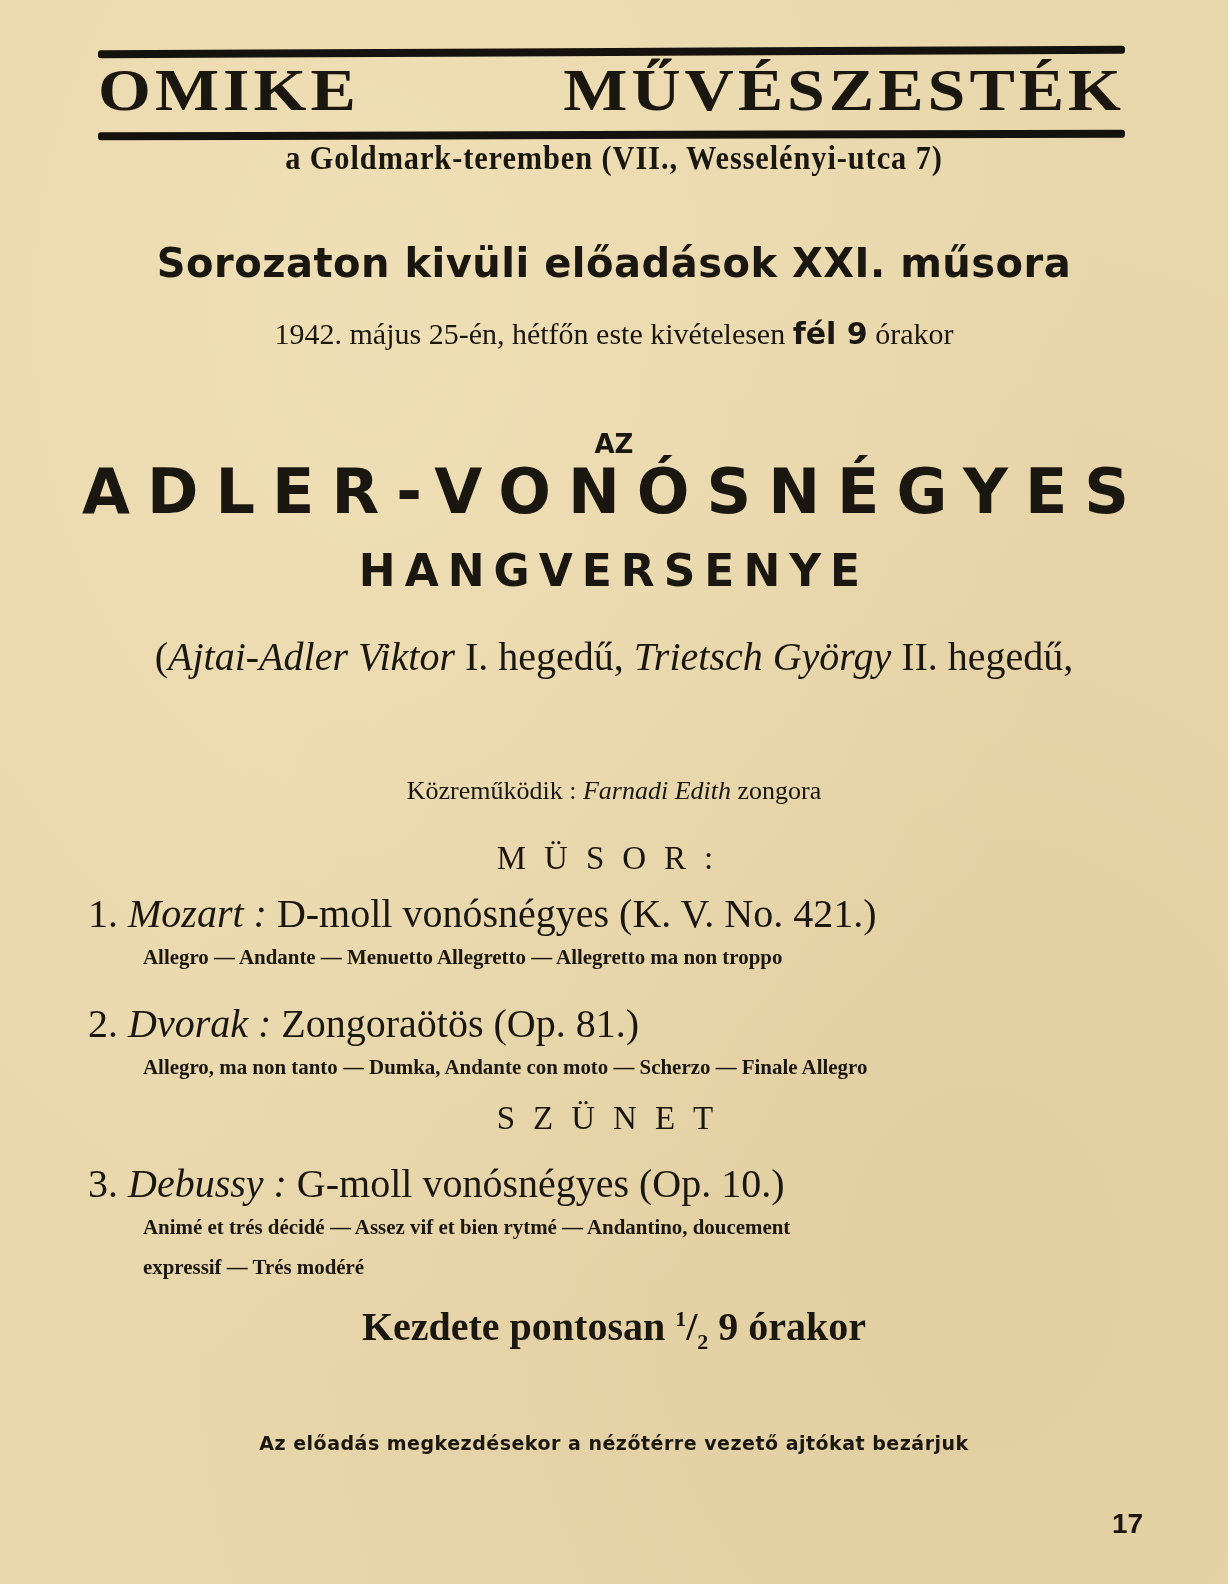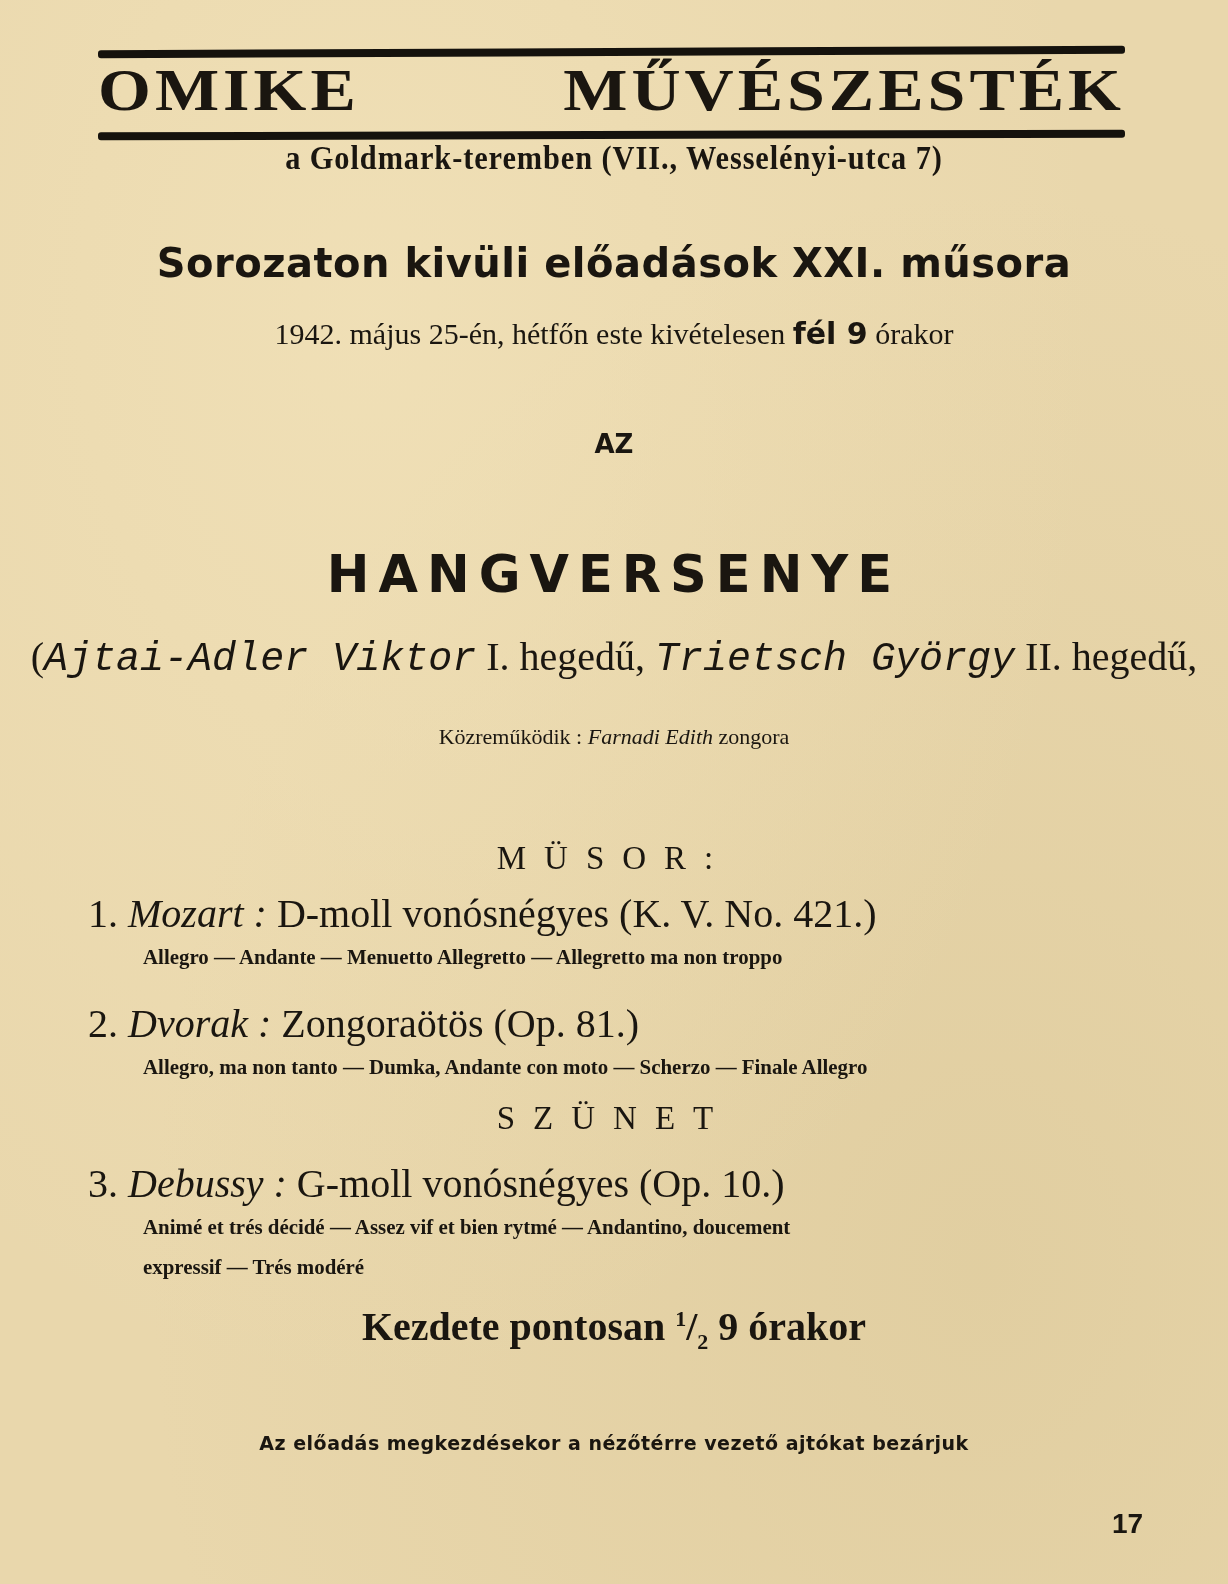--- a/index.html
+++ b/index.html
@@ -41,28 +41,28 @@
   .date b { font-family: "DejaVu Sans", sans-serif; font-weight: bold; margin-top: 8px; }
   .az {
     top: 429px; font-family: "DejaVu Sans", sans-serif; font-weight: bold; font-size: 26px;
   }
   .ensemble {
     top: 455px; font-family: "DejaVu Sans", sans-serif; font-weight: bold;
     font-size: 62px; letter-spacing: 17px;
   }
   .concert {
     top: 545px; font-family: "DejaVu Sans", sans-serif; font-weight: bold;
-    font-size: 51px; letter-spacing: 9px;
+    font-size: 44px; letter-spacing: 9px;
   }
   .performers {
     top: 628px; font-family: "Liberation Serif", serif; font-size: 40px; line-height: 58px;
   }
-  .performers i { font-style: italic; font-family: Liberation Mono, monospace; }
+  .performers i { font-style: italic; }
   .guest {
-    top: 724px; font-family: "Liberation Serif", serif; font-size: 22px;
+    top: 776px; font-family: "Liberation Serif", serif; font-size: 26px;
   }
   .guest i { font-style: italic; }
   .spaced {
     font-family: "Liberation Serif", serif; font-size: 33px; letter-spacing: 18px;
   }
   .musor { top: 840px; }
   .szunet { top: 1100px; }
 
   .piece { left: 88px; width: 1080px; }
   .piece .title { font-family: "Liberation Serif", serif; font-size: 40px; white-space: nowrap; }
@@ -102,20 +102,21 @@
 
   <div class="abs center series">Sorozaton kivüli előadások XXI. műsora</div>
 
   <div class="abs center date">
     <span>1942. május 25-én, hétfőn este kivételesen</span>
     <b>fél 9</b>
     <span>órakor</span>
   </div>
 
   <div class="abs center az">AZ</div>
+  <div class="abs center ensemble">ADLER-VONÓSNÉGYES</div>
   <div class="abs center concert">HANGVERSENYE</div>
 
   <div class="abs center performers">
     <div>
       <span>(</span><i>Ajtai-Adler Viktor</i>
       <span>I. hegedű,</span>
       <i>Trietsch György</i>
       <span>II. hegedű,</span>
     </div>
   </div>

